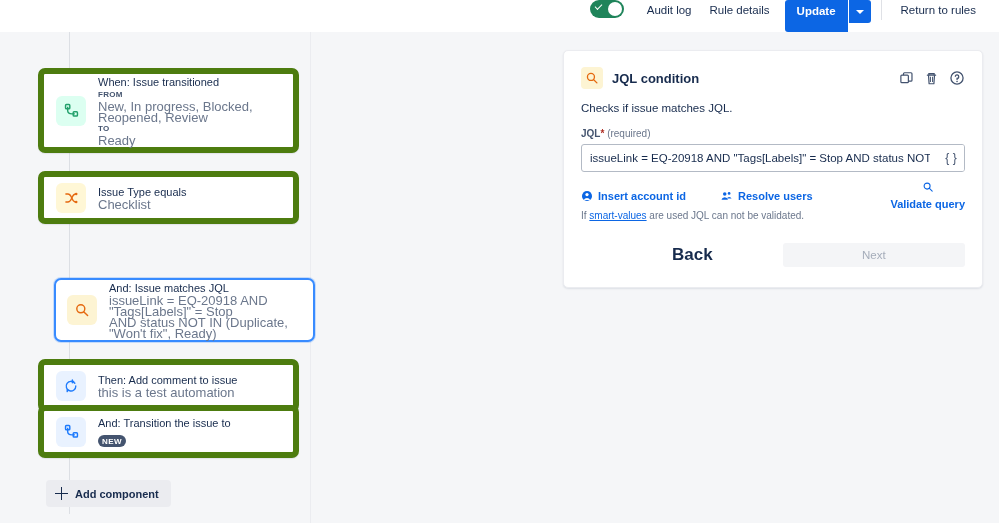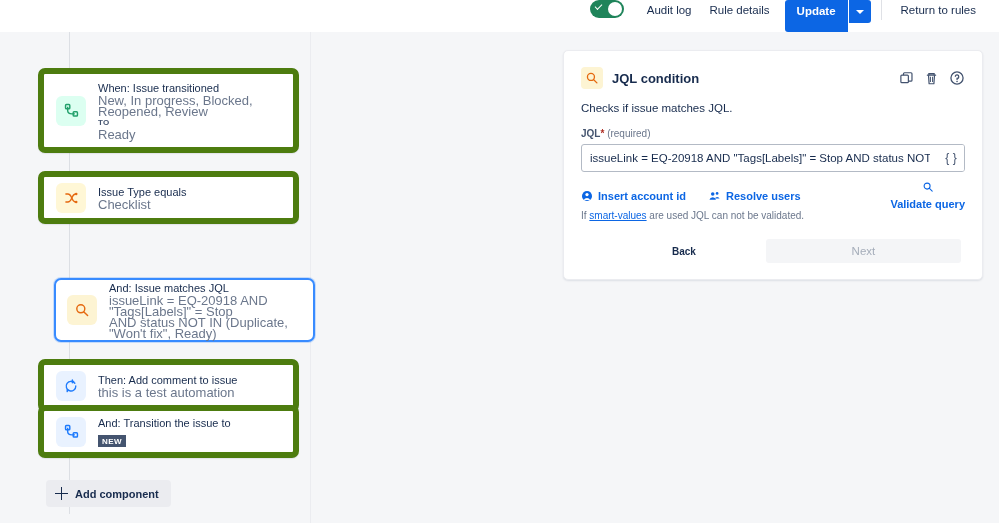--- a/index.html
+++ b/index.html
@@ -83,21 +83,21 @@
   .ctext { min-width: 0; }
   .ctitle { font-size: 11px; color: #172b4d; line-height: 14px; }
   .clabel {
     font-size: 8px; color: #44546f; font-weight: bold;
     letter-spacing: .3px; line-height: 12px;
   }
   .csub { font-size: 13px; color: #6b778c; line-height: 11px; }
   .badge-new {
     display: inline-block; background: #44546f; color: #fff; font-size: 8px;
     font-weight: bold; letter-spacing: .4px; padding: 1.5px 4px;
-    border-radius: 0; margin-top: 3px;
+    border-radius: 6px; margin-top: 3px;
   }
   .add-component {
     position: absolute; left: 46px; top: 448px;
     background: #ebecf0; color: #172b4d; font-size: 11px; font-weight: bold;
     border-radius: 4px; padding: 7px 12px 7px 9px;
     display: flex; align-items: center; gap: 7px; cursor: pointer;
   }
   .plus {
     position: relative; width: 13px; height: 13px; flex: 0 0 13px;
   }
@@ -139,35 +139,35 @@
     padding: 0 8px; font-family: "Liberation Sans", sans-serif;
     white-space: nowrap; overflow: hidden; text-overflow: clip;
     background: transparent;
   }
   .braces {
     flex: 0 0 26px; height: 26px; display: flex; align-items: center;
     justify-content: center; font-size: 12px; color: #42526e; cursor: pointer;
     background: #fff;
   }
   .links-row {
-    display: flex; align-items: center; margin-top: 9px; font-size: 11px;
+    display: flex; align-items: center; margin-top: 9px; font-size: 11px; gap: 12px;
   }
   .lnk {
     display: flex; align-items: center; gap: 5px; color: #0c66e4;
     font-weight: bold; cursor: pointer;
   }
   .lnk.mid { margin-left: 22px; }
   .lnk.right { margin-left: auto; flex-direction: column; }
   .hint { font-size: 10px; color: #6b778c; }
   .hint a { color: #0c66e4; text-decoration: underline; cursor: pointer; }
   .footer {
     display: flex; align-items: center; margin-top: 18px; padding-bottom: 16px;
   }
   .btn-back {
-    font-size: 10px; font-weight: bold; color: #172b4d;
+    font-size: 17px; font-weight: bold; color: #172b4d;
     padding: 6px 14px; border-radius: 3px; cursor: pointer; margin-left: 77px;
   }
   .btn-next {
     margin-left: 56px; width: 195px; text-align: center;
     font-size: 11.5px; color: #a5adba; background: #f4f5f7;
     padding: 6px 0; border-radius: 3px; cursor: default;
   }
 </style>
 </head>
 <body>
@@ -195,20 +195,21 @@
     <div class="card" style="top:36px;height:85px;">
       <div class="tile green">
         <svg width="17" height="17" viewBox="0 0 20 20">
           <path d="M5.5 5.5 L5.5 10 Q5.5 14 10.5 14 L14 14" fill="none" stroke="#22a06b" stroke-width="1.7"></path>
           <rect x="3" y="3" width="5" height="5" rx="1" fill="none" stroke="#22a06b" stroke-width="1.7"></rect>
           <rect x="12" y="11.5" width="5" height="5" rx="1" fill="none" stroke="#22a06b" stroke-width="1.7"></rect>
         </svg>
       </div>
       <div class="ctext">
         <div class="ctitle">When: Issue transitioned</div>
+        <div class="clabel">FROM</div>
         <div class="csub">New, In progress, Blocked, Reopened, Review</div>
         <div class="clabel">TO</div>
         <div class="csub">Ready</div>
       </div>
     </div>
 
     <div class="card" style="top:139px;height:53px;">
       <div class="tile yellow">
         <svg width="16" height="16" viewBox="0 0 20 20">
           <path d="M3 5 H6 Q9 5 11 10 Q13 15 16 15" fill="none" stroke="#e56910" stroke-width="1.7"></path>

